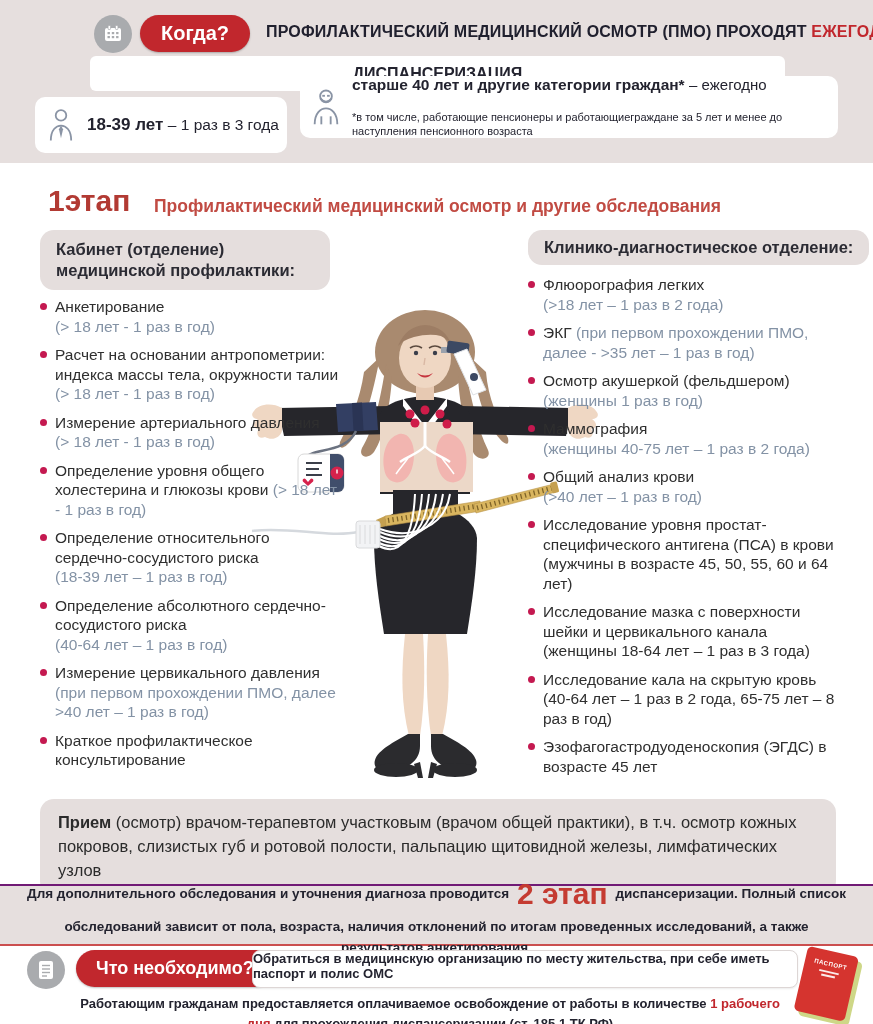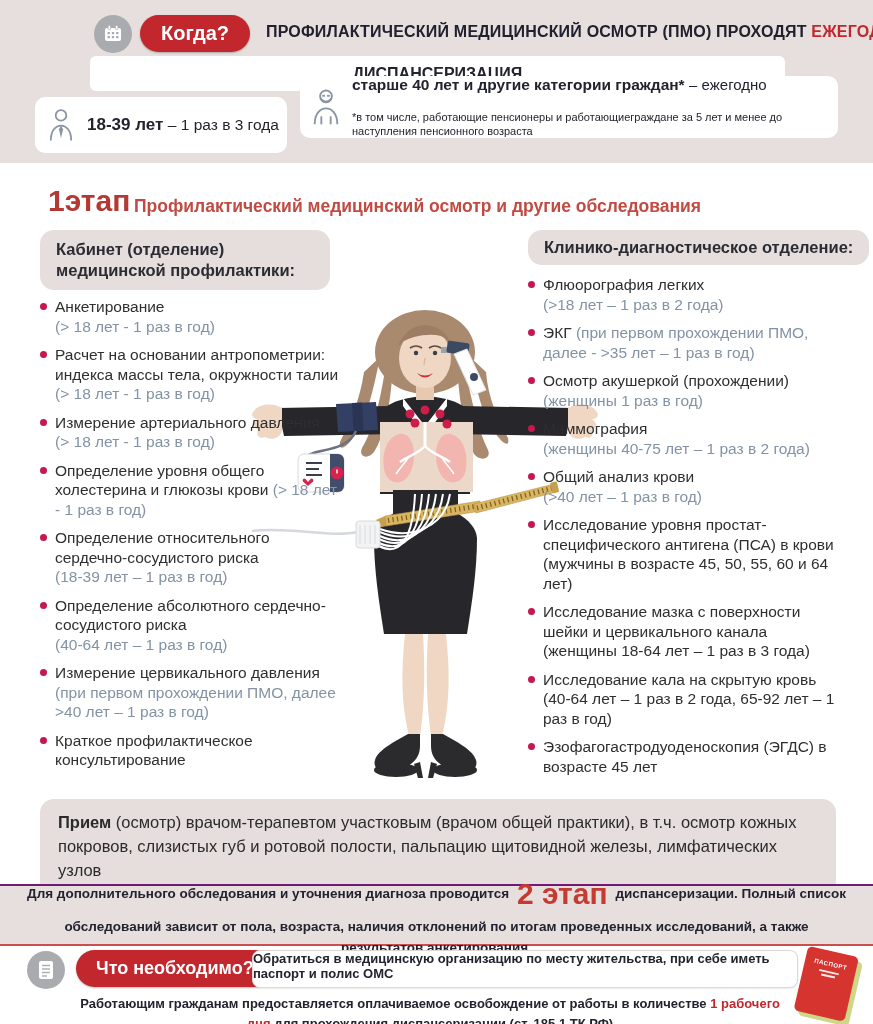--- a/index.html
+++ b/index.html
@@ -23,21 +23,21 @@
   .age2{left:300px;top:76px;width:538px;height:62px;}
   .age-ic{flex:0 0 52px;display:flex;align-items:center;justify-content:center;}
   .age1 .big{font-weight:bold;font-size:17px;color:#23232f;}
   .age1 .reg{font-size:15.5px;color:#23232f;}
   .age2-txt{line-height:1.2;}
   .age2 .big{font-weight:bold;font-size:15.5px;color:#23232f;}
   .age2 .reg{font-size:15px;font-weight:normal;color:#23232f;}
   .age2 .note{font-size:11px;color:#23232f;margin-top:16px;line-height:1.25;width:470px;}
   
   .stage1-label{position:absolute;left:48px;top:184px;font-size:30px;font-weight:bold;color:#b23a33;}
-  .stage1-sub{position:absolute;left:134px;top:196px;font-size:17.5px;font-weight:bold;color:#c14b43;}
+  .stage1-sub{position:absolute;left:154px;top:196px;font-size:17.5px;font-weight:bold;color:#c14b43;}
   .gray-box{position:absolute;background:#e5dedd;border-radius:14px;font-weight:bold;color:#2b2b33;}
   .left-hdr{left:40px;top:230px;width:258px;padding:9px 16px;font-size:16.5px;line-height:1.28;}
   .right-hdr{left:528px;top:230px;padding:8px 16px;font-size:16.5px;}
   .list{position:absolute;list-style:none;margin:0;padding:0;z-index:2;}
   .left-list{left:40px;top:297px;width:302px;}
   .right-list{left:528px;top:275px;width:315px;}
   .itm{position:relative;padding-left:15px;margin-bottom:9px;font-size:15.5px;line-height:1.26;}
   .itm.gap{}
   .blt{position:absolute;left:0;top:6px;width:7px;height:7px;border-radius:50%;background:#c41950;}
   .t{color:#2f2f2f;}
@@ -157,26 +157,26 @@
     <li class="itm"><span class="blt"></span><span class="txt"><span class="t">Определение уровня общего холестерина и глюкозы крови</span> <span class="d">(&gt; 18 лет - 1 раз в год)</span></span></li>
     <li class="itm"><span class="blt"></span><span class="txt"><span class="t">Определение относительного сердечно-сосудистого риска</span><br><span class="d">(18-39 лет – 1 раз в год)</span></span></li>
     <li class="itm"><span class="blt"></span><span class="txt"><span class="t">Определение абсолютного сердечно-сосудистого риска</span><br><span class="d">(40-64 лет – 1 раз в год)</span></span></li>
     <li class="itm"><span class="blt"></span><span class="txt"><span class="t">Измерение цервикального давления</span><br><span class="d">(при первом прохождении ПМО, далее &gt;40 лет – 1 раз в год)</span></span></li>
     <li class="itm"><span class="blt"></span><span class="txt"><span class="t">Краткое профилактическое консультирование</span></span></li>
   </ul>
 
   <ul class="list right-list">
     <li class="itm"><span class="blt"></span><span class="txt"><span class="t">Флюорография легких</span><br><span class="d">(&gt;18 лет – 1 раз в 2 года)</span></span></li>
     <li class="itm"><span class="blt"></span><span class="txt"><span class="t">ЭКГ</span> <span class="d">(при первом прохождении ПМО, далее - &gt;35 лет – 1 раз в год)</span></span></li>
-    <li class="itm"><span class="blt"></span><span class="txt"><span class="t">Осмотр акушеркой (прохождении)</span><br><span class="d">(женщины 1 раз в год)</span></span></li>
+    <li class="itm"><span class="blt"></span><span class="txt"><span class="t">Осмотр акушеркой (фельдшером)</span><br><span class="d">(женщины 1 раз в год)</span></span></li>
     <li class="itm gap"><span class="blt"></span><span class="txt"><span class="t">Маммография</span><br><span class="d">(женщины 40-75 лет – 1 раз в 2 года)</span></span></li>
     <li class="itm"><span class="blt"></span><span class="txt"><span class="t">Общий анализ крови</span><br><span class="d">(&gt;40 лет – 1 раз в год)</span></span></li>
     <li class="itm"><span class="blt"></span><span class="txt"><span class="t">Исследование уровня простат-специфического антигена (ПСА) в крови (мужчины в возрасте 45, 50, 55, 60 и 64 лет)</span></span></li>
     <li class="itm"><span class="blt"></span><span class="txt"><span class="t">Исследование мазка с поверхности шейки и цервикального канала (женщины 18-64 лет – 1 раз в 3 года)</span></span></li>
-    <li class="itm"><span class="blt"></span><span class="txt"><span class="t">Исследование кала на скрытую кровь (40-64 лет – 1 раз в 2 года, 65-92 лет – 1 раз в год)</span></span></li>
+    <li class="itm"><span class="blt"></span><span class="txt"><span class="t">Исследование кала на скрытую кровь (40-64 лет – 1 раз в 2 года, 65-75 лет – 8 раз в год)</span></span></li>
     <li class="itm"><span class="blt"></span><span class="txt"><span class="t">Эзофагогастродуоденоскопия (ЭГДС) в возрасте 45 лет</span></span></li>
   </ul>
 
   <svg class="figure" viewBox="0 0 350 480">
 
     <g fill="#a98a6f">
       <ellipse cx="177" cy="50" rx="50" ry="42"></ellipse>
       <path d="M132,55 C124,95 118,118 106,134 C99,146 90,150 92,140 C102,120 112,98 116,70 Z"></path>
       <path d="M138,62 C132,100 126,126 114,146 C110,155 120,158 126,150 C136,134 142,104 144,76 Z"></path>
       <path d="M222,55 C230,95 236,118 248,132 C255,142 262,146 260,136 C250,118 240,96 238,70 Z"></path>

